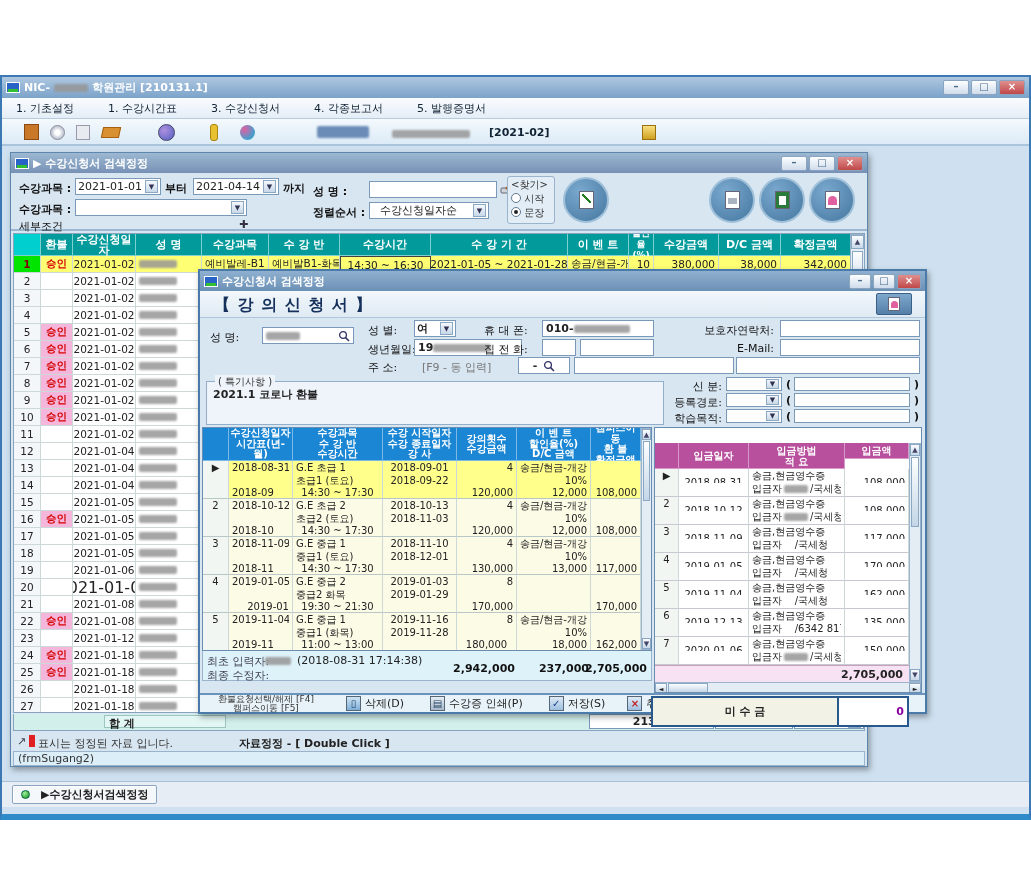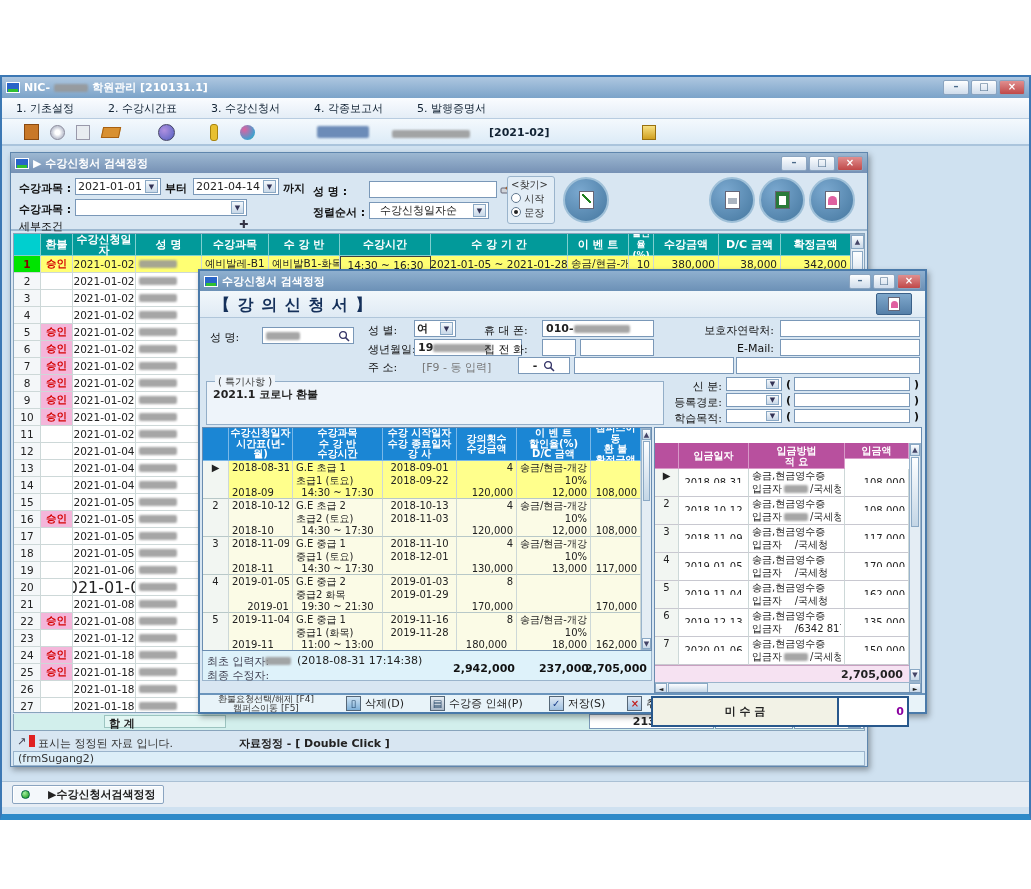--- a/index.html
+++ b/index.html
@@ -56,21 +56,21 @@
       <span>학원관리 [210131.1]</span>
       <span class="wbtns">
         <span class="wbtn">–</span>
         <span class="wbtn">□</span>
         <span class="wbtn close">×</span>
       </span>
     </div>
 
     <div class="abs" style="left:0;top:21px;width:100%;height:21px;background:linear-gradient(#fafcff,#e4edf6);border-bottom:1px solid #b8cce0;display:flex;align-items:center;gap:34px;padding:0 14px;">
         <span style="font-size: 11px; color: rgb(17, 34, 51); cursor: pointer;">1. 기초설정</span>
-        <span style="font-size: 11px; color: rgb(17, 34, 51); cursor: pointer;">2. 수강시간표</span>
+        <span style="font-size: 11px; color: rgb(17, 34, 51); cursor: pointer;">1. 수강시간표</span>
         <span style="font-size: 11px; color: rgb(17, 34, 51); cursor: pointer;">3. 수강신청서</span>
         <span style="font-size: 11px; color: rgb(17, 34, 51); cursor: pointer;">4. 각종보고서</span>
         <span style="font-size: 11px; color: rgb(17, 34, 51); cursor: pointer;">5. 발행증명서</span>
       </div>
 
     <div class="abs" style="left:0;top:42px;width:100%;height:27px;background:linear-gradient(#f4f9fd,#dcebf7);border-bottom:2px solid #aac4dc;">
       <div class="abs" style="left:22px;top:5px;width:15px;height:16px;background:#c87828;border:1px solid #8a4a10;"></div>
       <div class="abs" style="left:48px;top:6px;width:15px;height:15px;background:radial-gradient(circle,#fff 25%,#c8ccd8 60%);border-radius:50%;border:1px solid #889;"></div>
       <div class="abs" style="left:74px;top:6px;width:14px;height:15px;background:#e8ecf0;border:1px solid #99a;"></div>
       <div class="abs" style="left:100px;top:8px;width:18px;height:11px;background:#d89030;border:1px solid #a86010;transform:skewX(-12deg);"></div>
@@ -79,21 +79,21 @@
       <div class="abs" style="left:238px;top:6px;width:15px;height:15px;border-radius:50%;background:radial-gradient(circle at 30% 30%,#e060a0,#40a0d0 70%,#30b060);"></div>
       <div class="abs" style="left:315px;top:7px;width:52px;height:12px;background:#6c8cb8;border-radius:2px;filter:blur(1px);"></div>
       <div class="abs" style="left:390px;top:8px;"><span class="blur" style="width:78px"></span></div>
       <div class="abs lbl" style="left:487px;top:7px;font-weight:bold;color:#123;">[2021-02]</div>
       <div class="abs" style="left:640px;top:6px;width:14px;height:15px;background:linear-gradient(#f8e080,#d0a020);border:1px solid #987010;"></div>
     </div>
 
     <div class="abs" style="left:0;top:69px;width:1027px;height:635px;background:#cfe1f0;"></div>
 
     <div class="abs" style="left:0;top:704px;width:1027px;height:26px;background:#e6edf4;border-top:1px solid #aac0d4;">
-      <div class="abs" style="left:10px;top:3px;height:19px;background:#f4f8fb;border:1px solid #8aa4c0;border-radius:2px;display:flex;align-items:center;gap:18px;padding:0 8px;box-shadow:1px 1px 0 #fff inset;">
+      <div class="abs" style="left:10px;top:3px;height:19px;background:#f4f8fb;border:1px solid #8aa4c0;border-radius:2px;display:flex;align-items:center;gap:11px;padding:0 8px;box-shadow:1px 1px 0 #fff inset;">
         <span style="width:9px;height:9px;border-radius:50%;background:radial-gradient(circle at 35% 30%,#a0f0a0,#109010);border:1px solid #064;display:inline-block;"></span>
         <span style="font-weight:bold;font-size:11px;">▶수강신청서검색정정</span>
       </div>
     </div>
 
     <div class="childwin" style="left:8px;top:75px;width:858px;height:615px;">
       <div class="tbar" style="background:linear-gradient(#9db8d2,#748fb3);">
         <span class="appicon"></span>
         <span>▶ 수강신청서 검색정정</span>
         <span class="wbtns">

